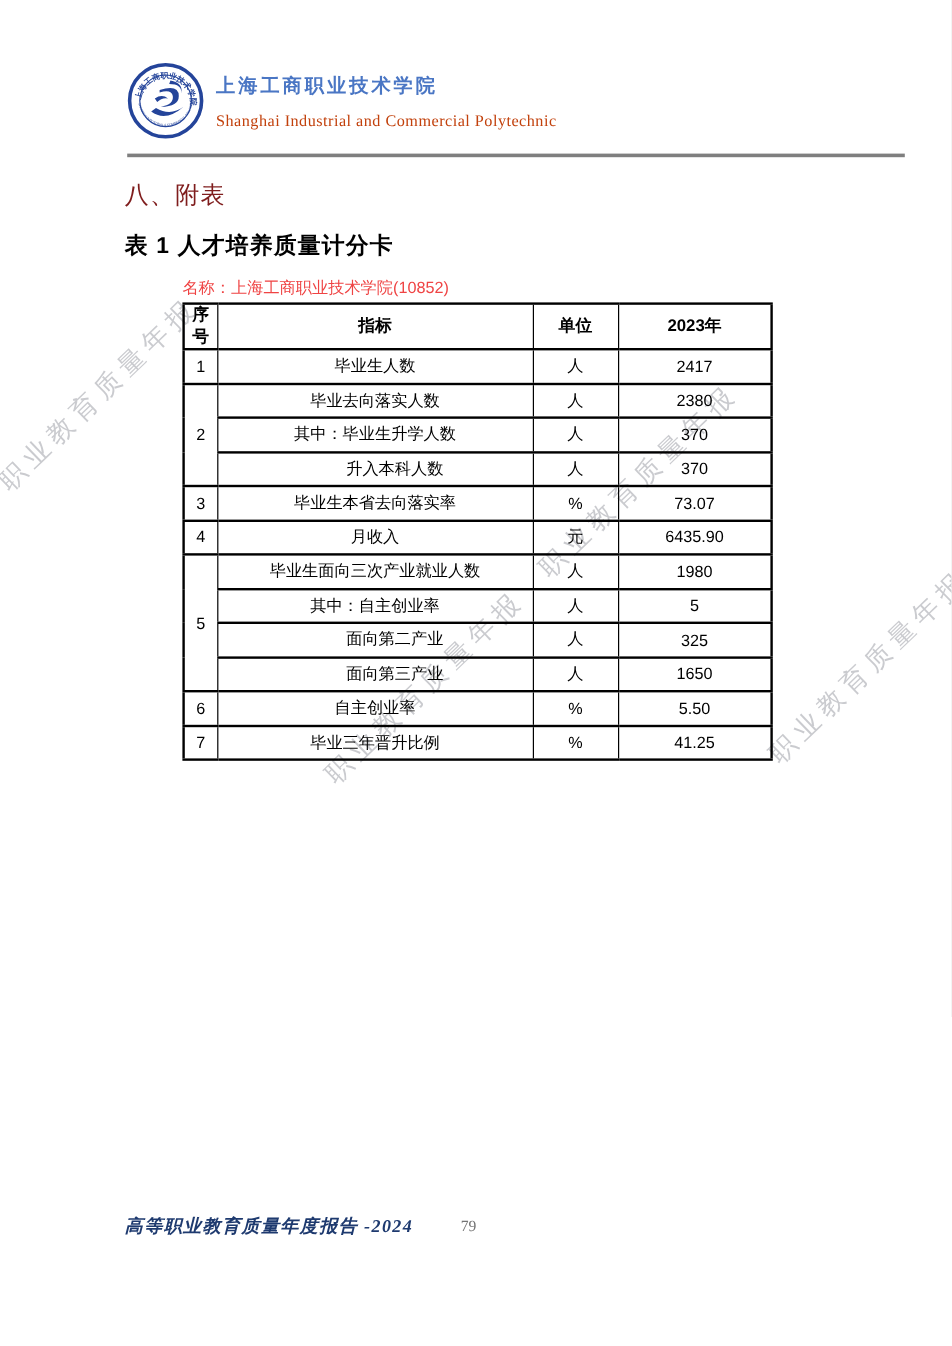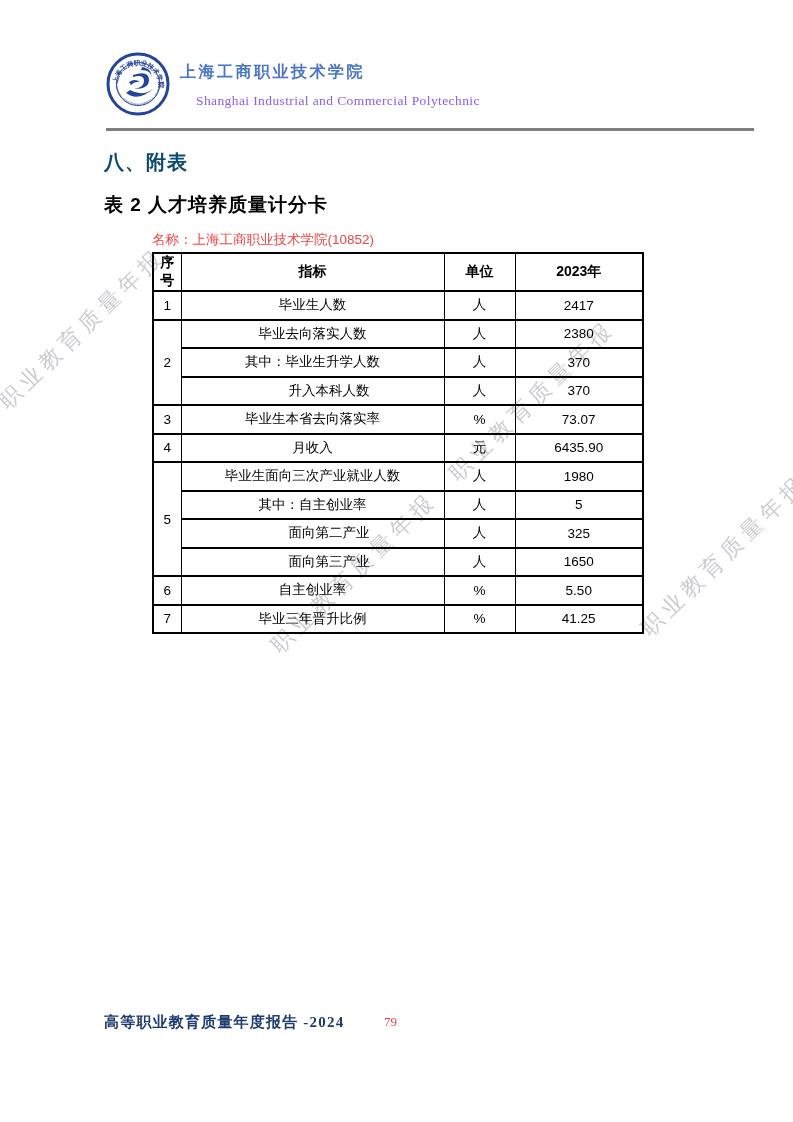--- a/index.html
+++ b/index.html
@@ -28,33 +28,33 @@
   .wm2{left:275px; top:636px;}
   .wm3{left:645px; top:619px;}
   
   .logo{position:absolute; left:106px; top:52px; width:64px; height:64px; z-index:2;}
   .school-cn{
     position:absolute; left:180px; top:62px; z-index:2;
     font-size:16px; font-weight:bold; letter-spacing:2.5px;
     color:#4a76c4;
   }
   .school-en{
-    position:absolute; left:196px; top:93px; z-index:2;
+    position:absolute; left:180px; top:93px; z-index:2;
     font-family:"Liberation Serif", serif;
     font-size:13.5px; letter-spacing:0.4px;
-    color:#8b5cf6;
+    color:#c2410c;
   }
   .head-rule{
     position:absolute; left:106px; top:128px; width:648px; height:2.5px;
     background:#7f7f7f; z-index:2;
   }
   
   .h1{
     position:absolute; left:104px; top:149px; z-index:2;
-    font-size:20px; font-weight:bold; color:#0c4a6e; letter-spacing:1px;
+    font-size:20px; font-weight:normal; color:#7f1d1d; letter-spacing:1px;
   }
   .h2{
     position:absolute; left:104px; top:192px; z-index:2;
     font-size:19px; font-weight:bold; color:#000; letter-spacing:1px;
   }
   .caption{
     position:absolute; left:152px; top:231px; z-index:2;
     font-size:13.5px; color:#ef4444;
   }
   
@@ -79,28 +79,28 @@
   table.scorecard td{
     height:26.5px; font-size:13.5px; text-align:center;
   }
   td.c-ind{text-align:left; padding-left:5px;}
   td.c-ind.indent{padding-left:33px;}
   td.c-val{font-size:14px;margin-top:18px;}
   
   .footer-title{
     position:absolute; left:104px; top:1013px; z-index:2;
     font-family:"Liberation Serif", serif;
-    font-weight:bold;
+    font-style:italic; font-weight:bold;
     font-size:15px; letter-spacing:1.2px;
     color:#1e3a6f;
   }
   .page-num{
     position:absolute; left:384px; top:1014px; z-index:2;
     font-family:"Liberation Serif", serif;
-    font-size:13px; color:#ef4444;
+    font-size:13px; color:#737373;
   }
 </style>
 </head>
 <body>
 
 <div class="page">
 
   <div class="wm wm1">职业教育质量年报</div>
   <div class="wm wm2">职业教育质量年报　职业教育质量年报</div>
   <div class="wm wm3">职业教育质量年报</div>
@@ -121,21 +121,21 @@
       <path d="M27 23 Q43 18 43 28 Q43 37 28 37 Q39 35 38 28 Q37 22 27 25 Z" fill="#24449a"></path>
       <path d="M36 15 Q47 17 45 26 Q46 18 35 18 Z" fill="#24449a"></path>
       <path d="M23 30 Q29 26 34 30 Q29 29 25 33 Z" fill="#24449a"></path>
     </g>
   </svg>
   <div class="school-cn">上海工商职业技术学院</div>
   <div class="school-en">Shanghai Industrial and Commercial Polytechnic</div>
   <div class="head-rule"></div>
 
   <div class="h1">八、附表</div>
-  <div class="h2">表 2 人才培养质量计分卡</div>
+  <div class="h2">表 1 人才培养质量计分卡</div>
   <div class="caption"><span>名称：</span><span>上海工商职业技术学院(10852)</span></div>
 
   <div class="tbl-wrap">
     <table class="scorecard">
       <colgroup>
         <col style="width:28px">
           <col style="width:263px">
           <col style="width:71px">
           <col style="width:128px">
       </colgroup>

